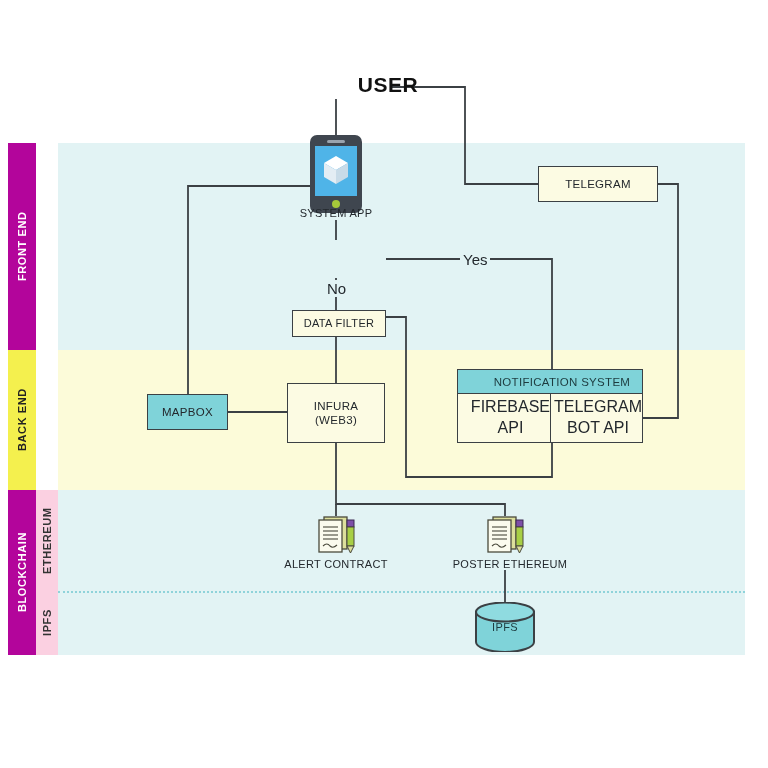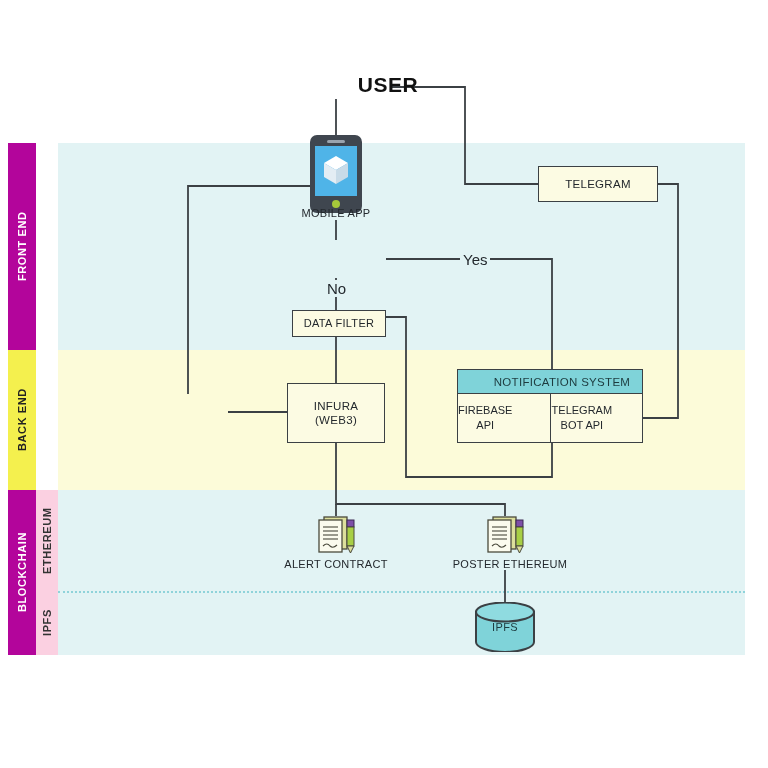--- a/index.html
+++ b/index.html
@@ -66,21 +66,21 @@
   .edge-label{position:absolute;font-size:15px;color:#23282d;background:#e2f3f4;
               padding:0 3px;}
 
   
   #notif{position:absolute;left:457px;top:369px;width:186px;height:74px;
          border:1.6px solid #3b4044;box-sizing:border-box;background:#fcfbe3;}
   #notif-head{position:absolute;left:0;top:0;right:0;height:23px;background:#7fd3d9;
               border-bottom:1.6px solid #3b4044;display:flex;align-items:center;
               justify-content:center;font-size:11.5px;color:#1d3b3f;letter-spacing:.3px;padding-left:24px;}
   .notif-cell{position:absolute;top:23px;height:49px;display:flex;align-items:center;
-              justify-content:flex-start;text-align:center;font-size:11px;color:#23282d;
+              justify-content:flex-end;text-align:center;font-size:16px;color:#23282d;
               line-height:1.3;}
   #notif-fb{left:0;width:92px;border-right:1.6px solid #3b4044;}
   #notif-tg{left:93.6px;right:0;}
 
   
   .contract{position:absolute;width:50px;height:46px;}
   .ipfs-cyl{position:absolute;width:64px;height:50px;}
   .ipfs-label{position:absolute;inset:0;display:flex;align-items:center;
               justify-content:center;font-size:11px;color:#1d3b3f;letter-spacing:.4px;}
 </style>
@@ -136,29 +136,30 @@
     <div class="phone-body"></div>
     <div class="phone-speaker"></div>
     <div class="phone-screen"></div>
     <div class="phone-home"></div>
     <svg class="cube" viewBox="0 0 28 31" xmlns="http://www.w3.org/2000/svg">
       <polygon points="14,1 26,8 14,15 2,8" fill="#ffffff"></polygon>
       <polygon points="2,8 14,15 14,29 2,22" fill="#e3edf4"></polygon>
       <polygon points="26,8 14,15 14,29 26,22" fill="#c8dbe8"></polygon>
     </svg>
   </div>
-  <div class="caption" style="left:276px;top:207px;width:120px;">MOBILE APP</div>
+  <div class="caption" style="left:276px;top:207px;width:120px;">SYSTEM APP</div>
 
   <div class="node boxed" style="left:538px;top:166px;width:120px;height:36px;">TELEGRAM</div>
 
   <div class="edge-label" style="left:324px;top:280px;text-align:right;">No</div>
   <div class="edge-label" style="left:460px;top:251px;">Yes</div>
 
   <div class="node boxed" style="left:292px;top:310px;width:94px;height:27px;font-size:11px;">DATA FILTER</div>
 
+  <div class="node boxed cyan" style="left:147px;top:394px;width:81px;height:36px;">MAPBOX</div>
 
   <div class="node boxed" style="left:287px;top:383px;width:98px;height:60px;flex-direction:column;">
     <span>INFURA</span>
     <span>(WEB3)</span>
   </div>
 
   <div id="notif">
     <div id="notif-head">NOTIFICATION SYSTEM</div>
     <div class="notif-cell" id="notif-fb">
       <div>

